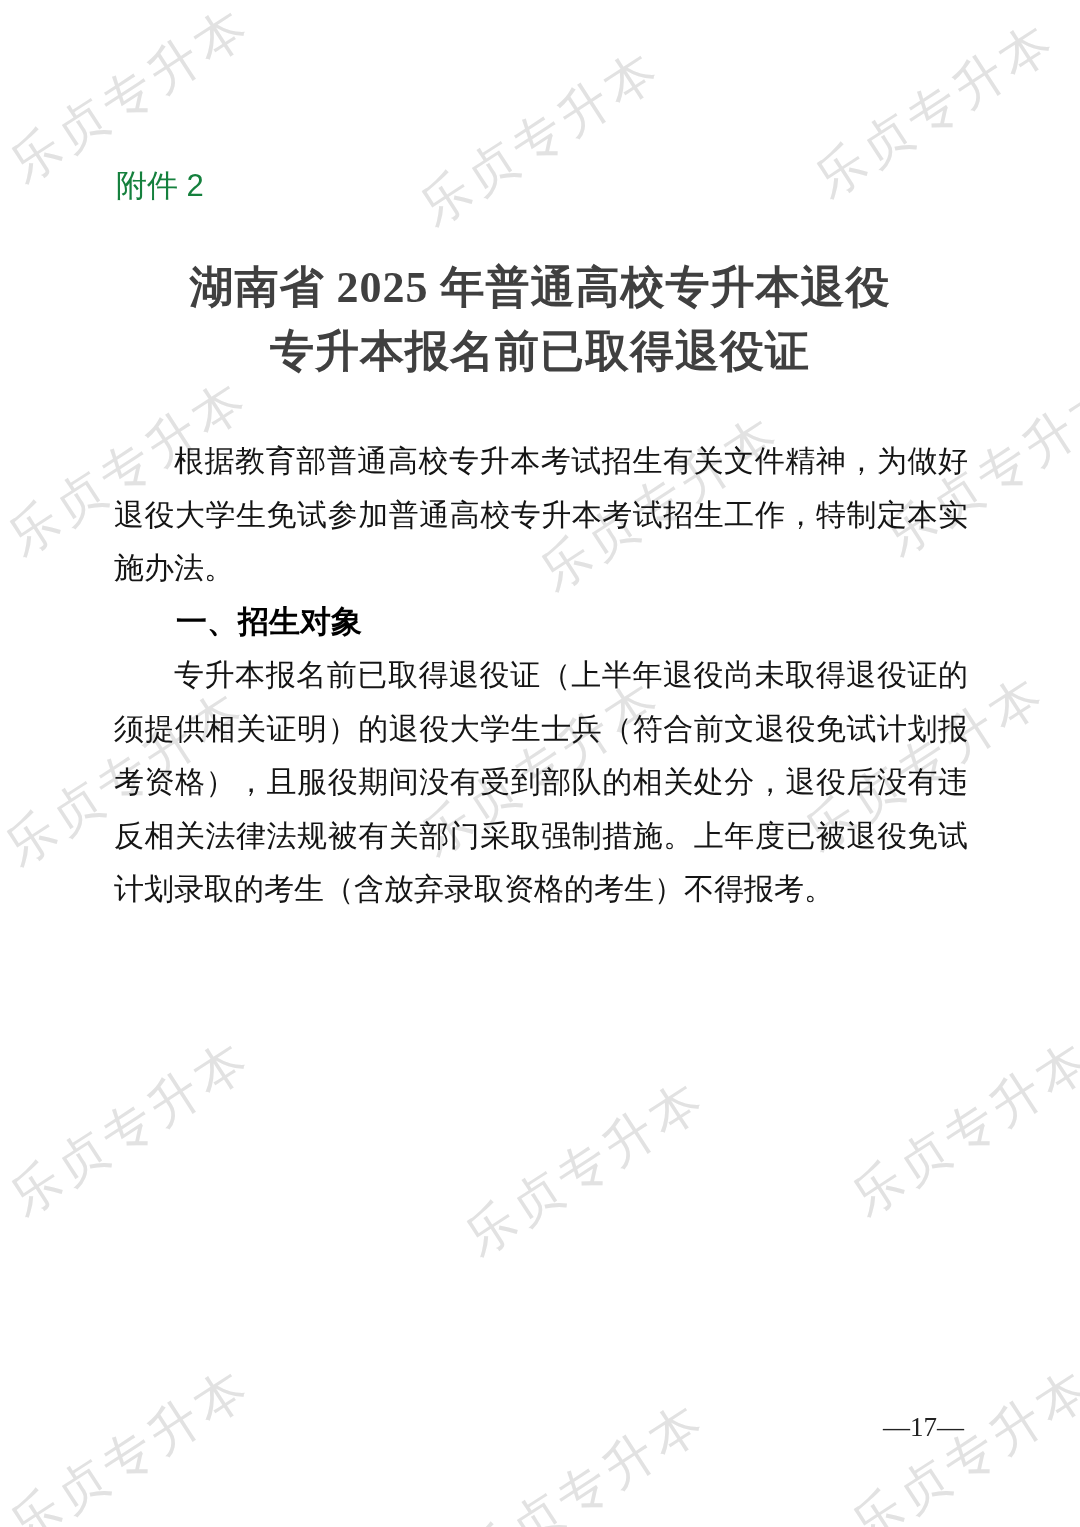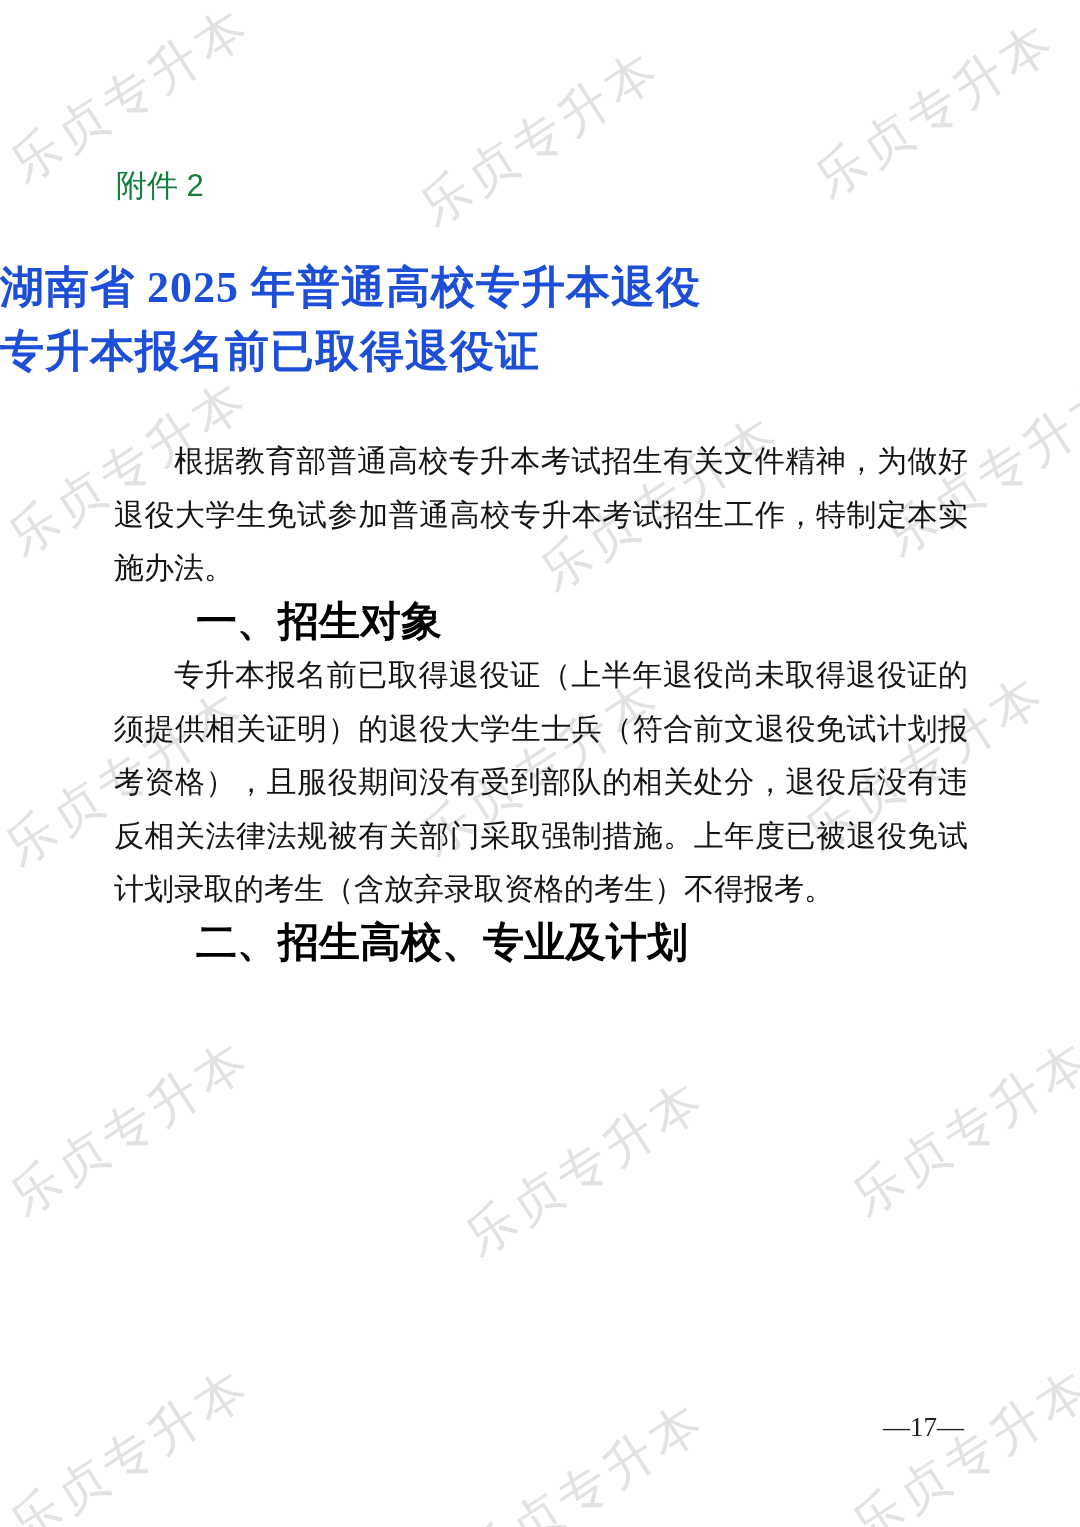--- a/index.html
+++ b/index.html
@@ -42,25 +42,25 @@
     color: #15803d;
     font-family: "Liberation Sans", "DejaVu Sans", sans-serif;
   }
   .doc-title {
     position: absolute;
     z-index: 1;
     left: 0;
     width: 1080px;
     top: 256px;
     margin: 0;
-    text-align: left;
+    text-align: center;
     font-size: 44px;
     line-height: 64px;
     font-weight: bold;
-    color: #1d4ed8;
+    color: #404040;
     font-family: "Liberation Serif", "DejaVu Serif", serif;
     letter-spacing: 1px;
   }
   .doc-body {
     position: absolute;
     z-index: 1;
     left: 114px;
     width: 854px;
     top: 434px;
     font-size: 30px;
@@ -68,21 +68,21 @@
     text-align: justify;
     color: #151515;
   }
   .doc-body p {
     margin: 0;
     text-indent: 2em;
   }
   .doc-body h2 {
     margin: 0;
     text-indent: 2em;
-    font-size: 41px;
+    font-size: 31px;
     line-height: 53.5px;
     font-weight: bold;
     color: #000000;
     font-family: "Liberation Sans", "DejaVu Sans", sans-serif;
   }
   .page-number {
     position: absolute;
     z-index: 1;
     top: 1412px;
     right: 116px;
@@ -118,18 +118,17 @@
 
   <h1 class="doc-title">
     <div>湖南省 2025 年普通高校专升本退役</div>
     <div>专升本报名前已取得退役证</div>
   </h1>
 
   <div class="doc-body">
     <p>根据教育部普通高校专升本考试招生有关文件精神，为做好退役大学生免试参加普通高校专升本考试招生工作，特制定本实施办法。</p>
     <h2>一、招生对象</h2>
     <p>专升本报名前已取得退役证（上半年退役尚未取得退役证的须提供相关证明）的退役大学生士兵（符合前文退役免试计划报考资格），且服役期间没有受到部队的相关处分，退役后没有违反相关法律法规被有关部门采取强制措施。上年度已被退役免试计划录取的考生（含放弃录取资格的考生）不得报考。</p>
-    <h2>二、招生高校、专业及计划</h2>
   </div>
 
   <div class="page-number">—17—</div>
 
 </div>
 
 </body></html>

